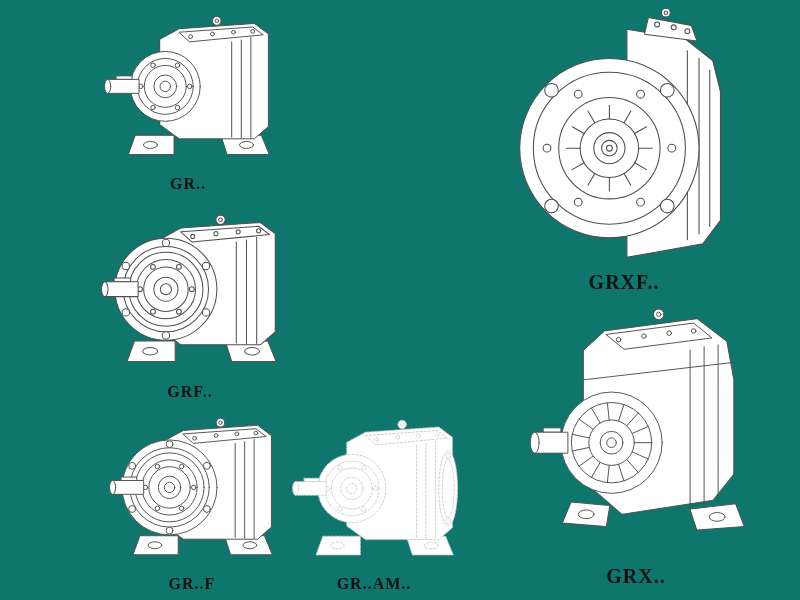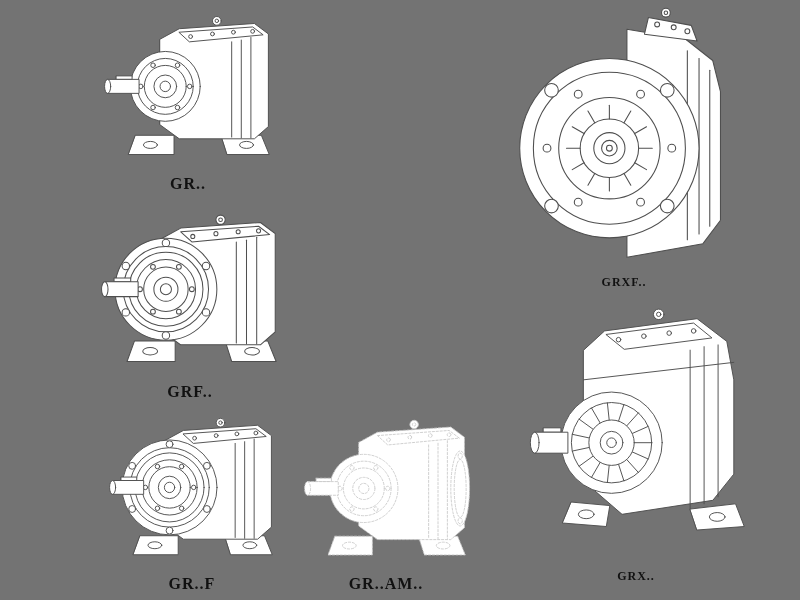--- a/index.html
+++ b/index.html
@@ -1,22 +1,22 @@
 <!DOCTYPE html>
 <html><head>
 <meta charset="utf-8">
 <style>
   html,body{margin:0;padding:0;background:#fff;}
-  #page{position:relative;width:800px;height:600px;background:#737373;overflow:hidden;
+  #page{position:relative;width:800px;height:600px;background:#0f766e;overflow:hidden;
         font-family:"Liberation Serif","DejaVu Serif",serif;}
   .cell{position:absolute;display:flex;flex-direction:column;align-items:center;justify-content:flex-end;}
   .cell svg.unit{width:100%;height:calc(100% - 26px);}
   .label{height:24px;line-height:24px;text-align:center;font-weight:700;font-size:16px;
          letter-spacing:1px;color:#111;white-space:nowrap;}
-  .label-lg{font-size:12px;}
+  .label-lg{font-size:20px;}
   
   svg.unit{stroke:#4f4f4f;fill:none;stroke-width:1.1;stroke-linejoin:round;stroke-linecap:round;color:#4f4f4f;}
   svg.ghost{stroke:#c8c8c8;color:#c8c8c8;stroke-dasharray:2.6 2;stroke-width:1;}
 </style>
 </head>
 <body>
 
 <svg width="0" height="0" style="position:absolute" aria-hidden="true">
   <defs>
     <g id="g-feet">
@@ -231,21 +231,21 @@
   </div>
 
 
   <div class="cell" style="left:88px;top:406px;width:208px;height:190px;">
     <svg class="unit" viewBox="0 0 200 190">
         <use href="#sym-grf"></use>
       </svg>
     <div class="label">GR..F</div>
   </div>
 
-  <div class="cell" style="left:286px;top:408px;width:200px;height:188px;">
+  <div class="cell" style="left:274px;top:408px;width:200px;height:188px;">
     <svg class="unit ghost" viewBox="0 0 200 190">
         <use href="#sym-gram"></use>
       </svg>
     <div class="label">GR..AM..</div>
   </div>
 
   <div class="cell" style="left:498px;top:296px;width:276px;height:292px;gap:27px;">
     <svg class="unit" viewBox="0 0 268 276">
         <use href="#sym-grx"></use>
       </svg>

